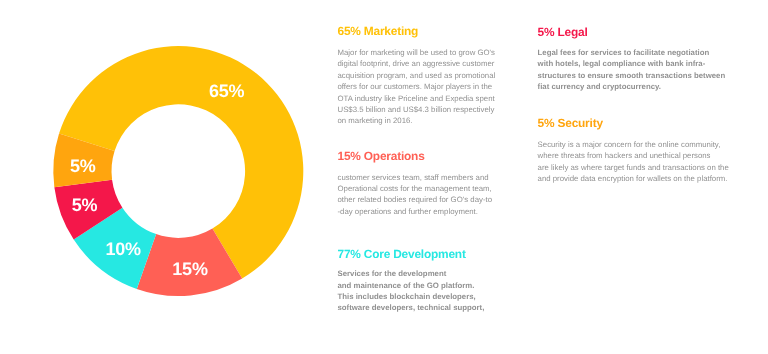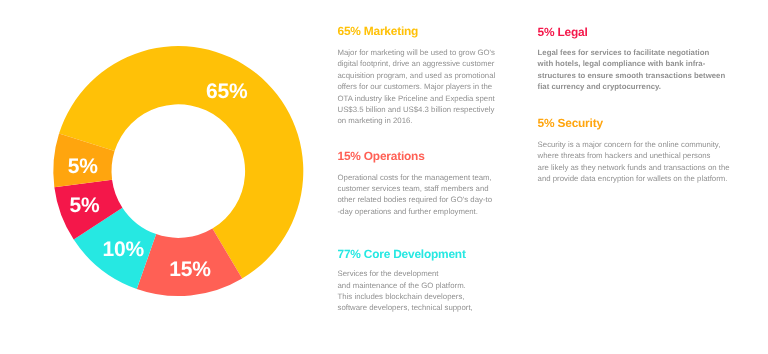--- a/index.html
+++ b/index.html
@@ -10,21 +10,21 @@
     -webkit-font-smoothing:antialiased;
     text-rendering:geometricPrecision;
   }
   .page{position:relative;width:768px;height:354px;background:#fff;}
 
   
   .chart-wrap{position:absolute;left:0;top:0;width:330px;height:354px;}
   .chart-svg{position:absolute;left:0;top:0;display:block;}
   .slice-label{
     position:absolute;color:#ffffff;font-weight:bold;
-    font-size:21px;line-height:1;white-space:nowrap;
+    font-size:18px;line-height:1;white-space:nowrap;
     letter-spacing:-0.2px;
     transform:translate(-50%,-50%) translateZ(0);
   }
 
   
   .col{position:absolute;top:0;height:250px;transform:translateZ(0);}
   .col-1{left:337.5px;width:175px;}
   .col-2{left:537.6px;width:200px;}
 
   .block{position:absolute;left:0;}
@@ -74,29 +74,29 @@
           <span class="ln">acquisition program, and used as promotional</span>
           <span class="ln">offers for our customers. Major players in the</span>
           <span class="ln">OTA industry like Priceline and Expedia spent</span>
           <span class="ln">US$3.5 billion and US$4.3 billion respectively</span>
           <span class="ln">on marketing in 2016.</span>
         </div>
       </div>
       <div class="block" style="top: 0px;">
         <div class="heading" style="color: rgb(255, 96, 85); top: 151.4px;">15% Operations</div>
         <div class="body" style="top: 171.6px; color: rgb(145, 145, 145);">
+          <span class="ln">customer services team, staff members and</span>
           <span class="ln">Operational costs for the management team,</span>
-          <span class="ln">customer services team, staff members and</span>
           <span class="ln">other related bodies required for GO's day-to</span>
           <span class="ln">-day operations and further employment.</span>
         </div>
       </div>
       <div class="block" style="top: 0px;">
         <div class="heading" style="color: rgb(38, 232, 226); top: 249px;">77% Core Development</div>
-        <div class="body" style="top: 268.2px; color: rgb(145, 145, 145);">
+        <div class="body" style="top: 268.2px; color: rgb(145, 145, 145); font-weight: bold;">
           <span class="ln">Services for the development</span>
           <span class="ln">and maintenance of the GO platform.</span>
           <span class="ln">This includes blockchain developers,</span>
           <span class="ln">software developers, technical support,</span>
         </div>
       </div>
     </div>
   <div class="col col-2">
       <div class="block" style="top: 0px;">
         <div class="heading" style="color: rgb(244, 23, 74); top: 26.7px;">5% Legal</div>
@@ -105,19 +105,19 @@
           <span class="ln">with hotels, legal compliance with bank infra-</span>
           <span class="ln">structures to ensure smooth transactions between</span>
           <span class="ln">fiat currency and cryptocurrency.</span>
         </div>
       </div>
       <div class="block" style="top: 0px;">
         <div class="heading" style="color: rgb(255, 165, 14); top: 118.4px;">5% Security</div>
         <div class="body" style="top: 139px; color: rgb(145, 145, 145);">
           <span class="ln">Security is a major concern for the online community,</span>
           <span class="ln">where threats from hackers and unethical persons</span>
-          <span class="ln">are likely as they network funds and transactions on the</span>
+          <span class="ln">are likely as where target funds and transactions on the</span>
           <span class="ln">and provide data encryption for wallets on the platform.</span>
         </div>
       </div>
     </div>
 
 </div>
 
 </body></html>

